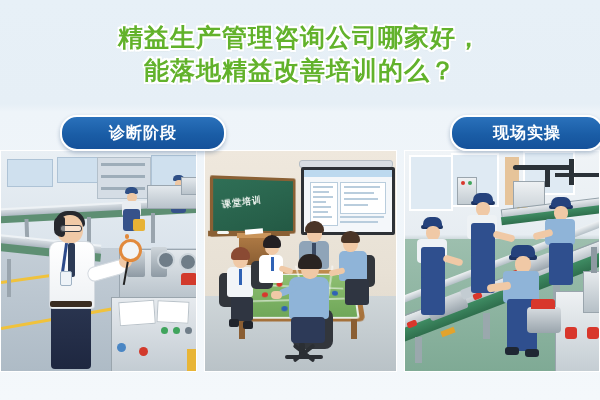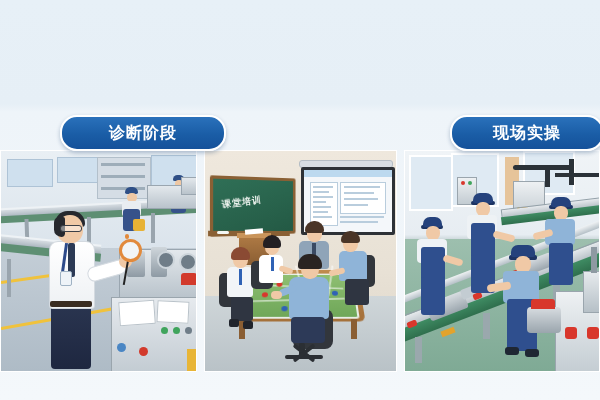--- a/index.html
+++ b/index.html
@@ -133,20 +133,24 @@
   .wk-shirt{position:absolute;background:#eef2f5;border-radius:4px;}
   .wk-shirt.blue{background:#8fb4d8;}
   .wk-ov{position:absolute;background:#2f4f8e;border-radius:3px;}
   .wk-arm{position:absolute;background:#f0c9a6;border-radius:4px;}
 </style>
 </head>
 <body>
 
 <div id="poster">
 
+  <div class="header">
+    <div class="title-line">精益生产管理咨询公司哪家好，</div>
+    <div class="title-line">能落地精益改善培训的么？</div>
+  </div>
 
   <div class="badges">
     <div class="badge b1">诊断阶段</div>
     <div class="badge b3">现场实操</div>
   </div>
 
   <div class="panels">
 
     <div class="panel p1">
       <div class="scene">

